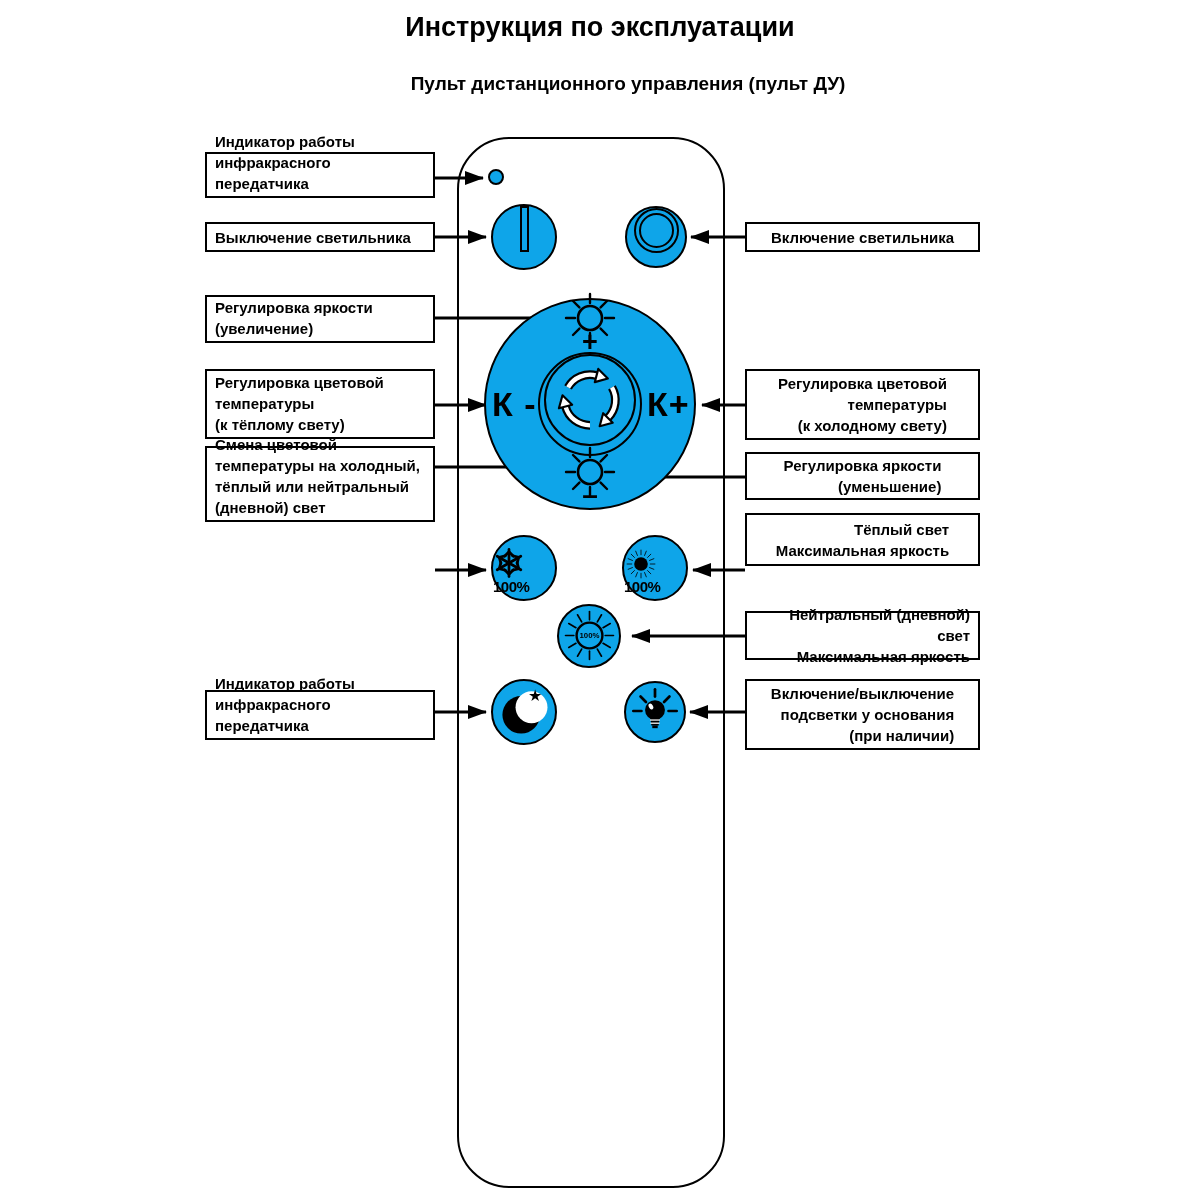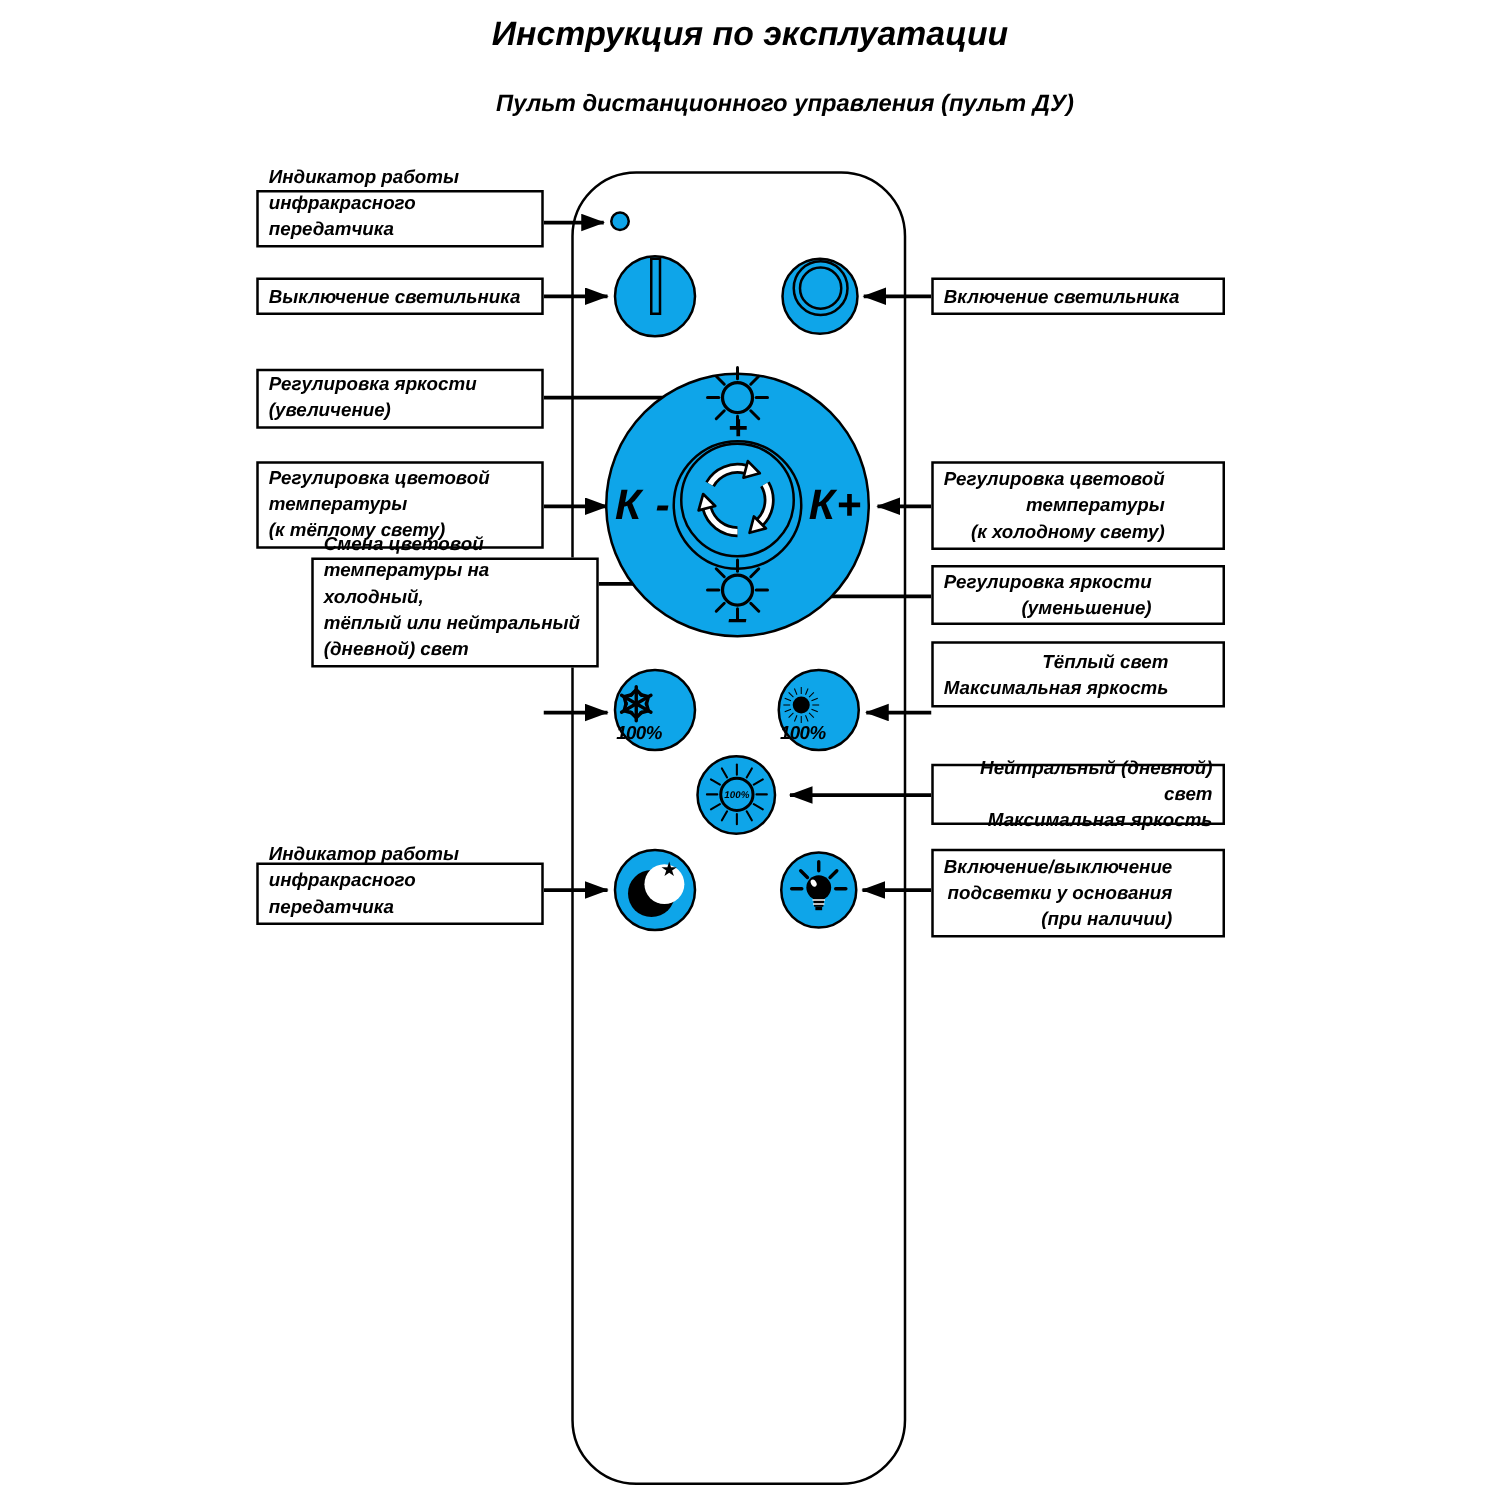--- a/index.html
+++ b/index.html
@@ -1,31 +1,31 @@
 <!DOCTYPE html>
 <html><head>
 <meta charset="utf-8">
 <style>
   html,body{margin:0;padding:0;background:#fff;}
   .canvas{
     position:relative;width:1200px;height:1200px;background:#fff;overflow:hidden;
-    font-family:"Liberation Sans","DejaVu Sans",sans-serif;color:#000;font-style:italic;
+    font-family:"Liberation Sans","DejaVu Sans",sans-serif;color:#000;
   }
   .title{position:absolute;top:12px;left:0;width:100%;text-align:center;
     font-size:27px;font-weight:bold;margin:0;}
   .subtitle{position:absolute;top:73px;left:0;width:100%;text-align:center;
     font-size:19px;font-weight:bold;margin:0;padding-left:28px;}
   .remote{position:absolute;left:457px;top:137px;width:268px;height:1051px;
     border:2px solid #000;border-radius:52px;box-sizing:border-box;background:#fff;z-index:1;}
   .arrows{position:absolute;left:0;top:0;z-index:2;pointer-events:none;}
   .callout{position:absolute;border:2px solid #000;background:#fff;box-sizing:border-box;
     font-size:15px;line-height:21px;font-weight:bold;padding:2px 8px;
     white-space:pre-line;display:flex;align-items:center;z-index:3;}
   .callout.left{left:205px;width:230px;text-align:left;align-items:flex-end;}
-  .callout.right{left:745px;width:235px;text-align:right;justify-content:flex-start;}
+  .callout.right{left:745px;width:235px;text-align:right;justify-content:center;}
   .circle{position:absolute;border:2.5px solid #000;border-radius:50%;box-sizing:border-box;
     background:#0ea5e9;z-index:2;display:flex;align-items:flex-start;justify-content:center;}
   .dot{position:absolute;left:488px;top:169px;width:16px;height:16px;border-width:2px;}
   .btn-off{left:491px;top:204px;width:66px;height:66px;}
   .off-bar{width:9px;height:46px;border:2.5px solid #000;box-sizing:border-box;}
   .btn-on{left:625px;top:206px;width:62px;height:62px;}
   .ring-mid{width:45px;height:45px;border:2.5px solid #000;border-radius:50%;box-sizing:border-box;
     display:flex;align-items:center;justify-content:center;}
   .ring-in{width:35px;height:35px;border:2.5px solid #000;border-radius:50%;box-sizing:border-box;}
   .dial-outline{left:484px;top:298px;width:212px;height:212px;border-width:2px;z-index:2;}
@@ -80,21 +80,21 @@
   </svg>
 
   <div class="callout left" style="top:152px;height:46px;"><span>Индикатор работы
 инфракрасного передатчика</span></div>
   <div class="callout left" style="top:222px;height:30px;"><span>Выключение светильника</span></div>
   <div class="callout left" style="top:295px;height:48px;"><span>Регулировка яркости
 (увеличение)</span></div>
   <div class="callout left" style="top:369px;height:70px;"><span>Регулировка цветовой
 температуры
 (к тёплому свету)</span></div>
-  <div class="callout left" style="top:446px;height:88px;margin-left:44px;"><span>Смена цветовой
+  <div class="callout left" style="top:446px;height:76px;"><span>Смена цветовой
 температуры на холодный,
 тёплый или нейтральный
 (дневной) свет</span></div>
   <div class="callout left" style="top:690px;height:50px;"><span>Индикатор работы
 инфракрасного передатчика</span></div>
 
   <div class="callout right" style="top:222px;height:30px;"><span>Включение светильника</span></div>
   <div class="callout right" style="top:369px;height:71px;"><span>Регулировка цветовой
 температуры
 (к холодному свету)</span></div>

